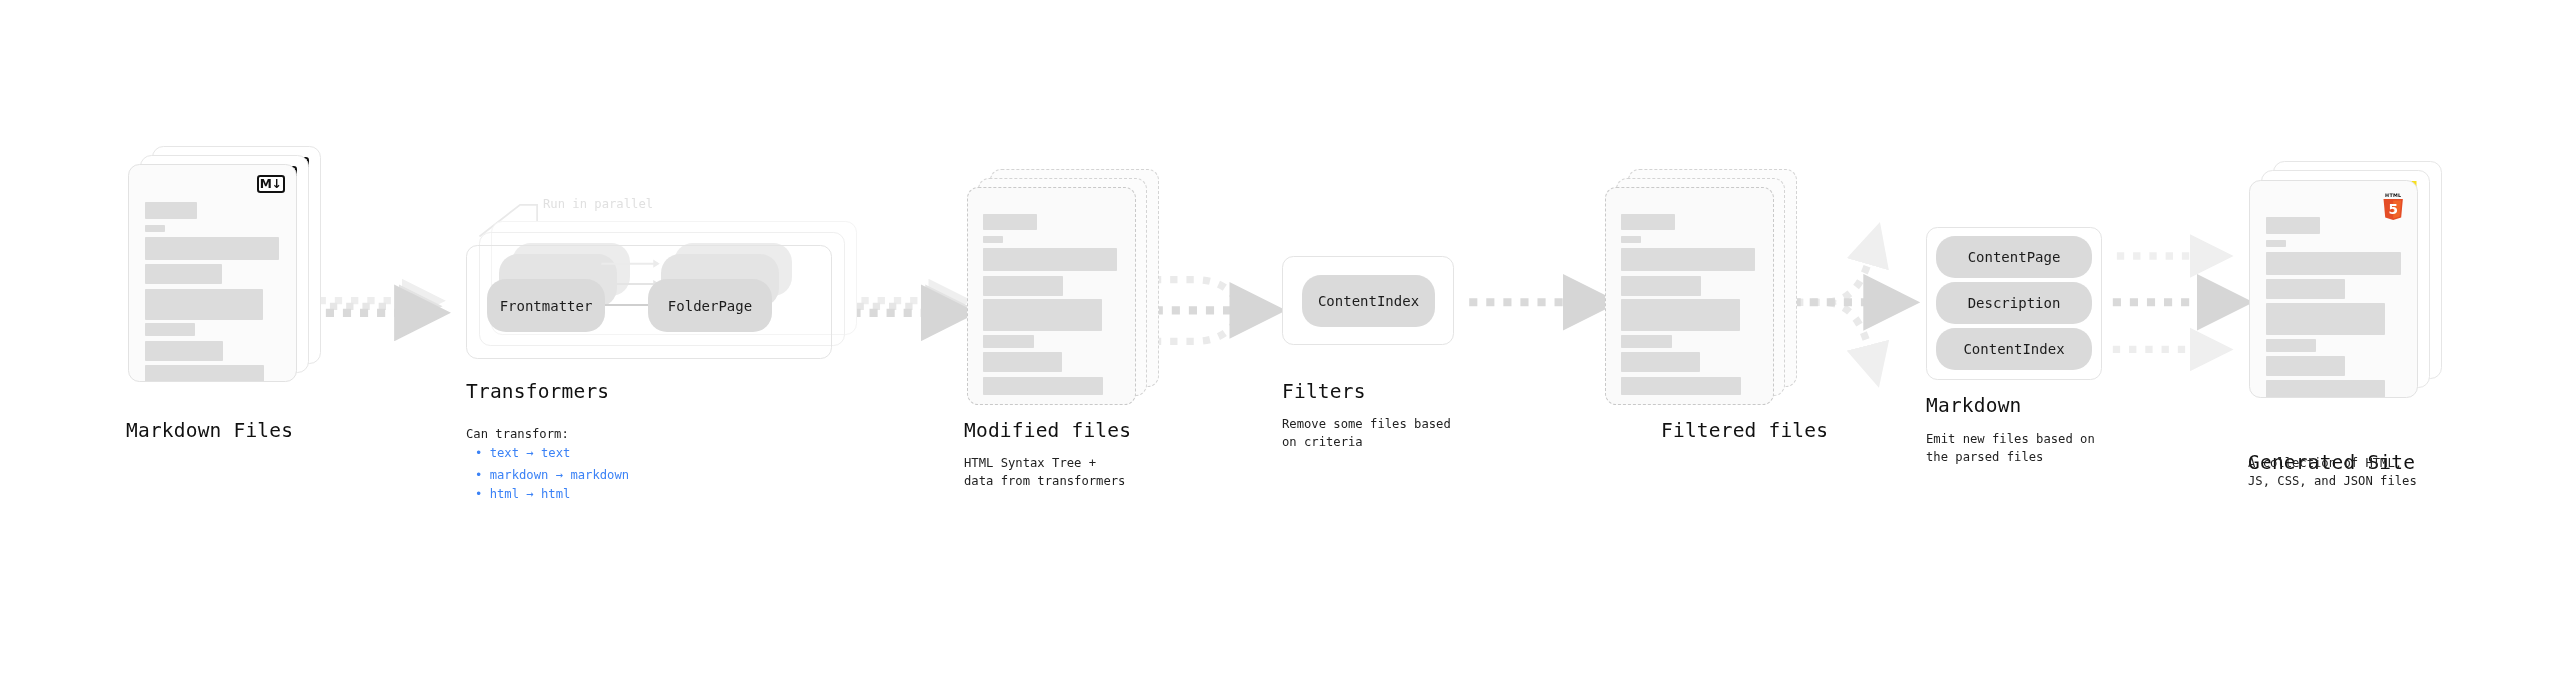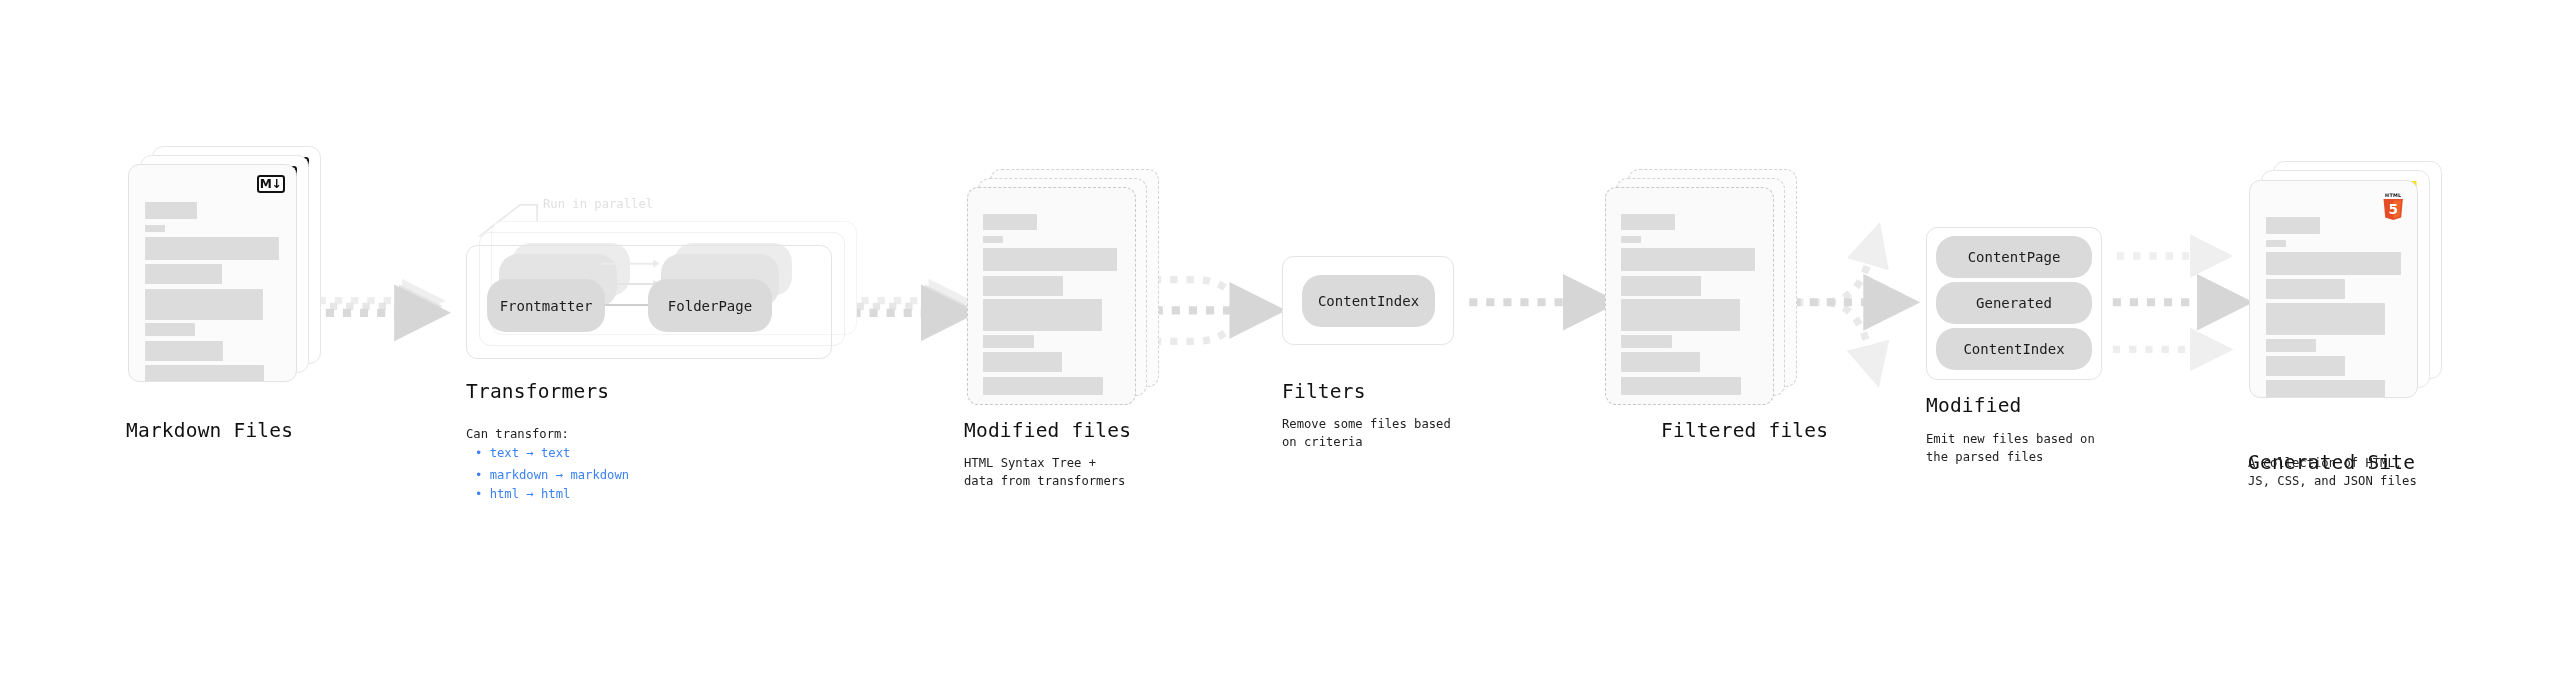--- a/index.html
+++ b/index.html
@@ -328,28 +328,28 @@
   </div>
 
   <div class="title" style="left:1661px; top:419px;">Filtered files</div>
 
   <div class="node">
     <div class="procbox" style="left:1926px; top:227px; width:176px; height:153px;"></div>
     <div class="chip" style="left:1936px; top:236px; width:156px; height:42px;">
       <span>ContentPage</span>
     </div>
     <div class="chip" style="left:1936px; top:282px; width:156px; height:42px;">
-      <span>Generated</span>
+      <span>Description</span>
     </div>
     <div class="chip" style="left:1936px; top:328px; width:156px; height:42px;">
       <span>ContentIndex</span>
     </div>
   </div>
 
-  <div class="title" style="left:1926px; top:394px;">Modified</div>
+  <div class="title" style="left:1926px; top:394px;">Markdown</div>
   <div class="subtitle" style="left:1926px; top:431px;">Emit new files based on
 the parsed files</div>
 
   <div class="node" style="left:2249px; top:180px;">
     <div class="stackwrap">
 
       <div class="ghost" style="left:24.4px; top:-19.5px;">
         <div style="position:absolute; top:9.8px; right:13px;">
           <svg width="18" height="12.2" viewBox="0 0 22 15">
             <text x="11" y="7" font-family="DejaVu Sans, sans-serif" font-size="5" font-weight="bold" fill="#111" text-anchor="middle">CSS</text>

